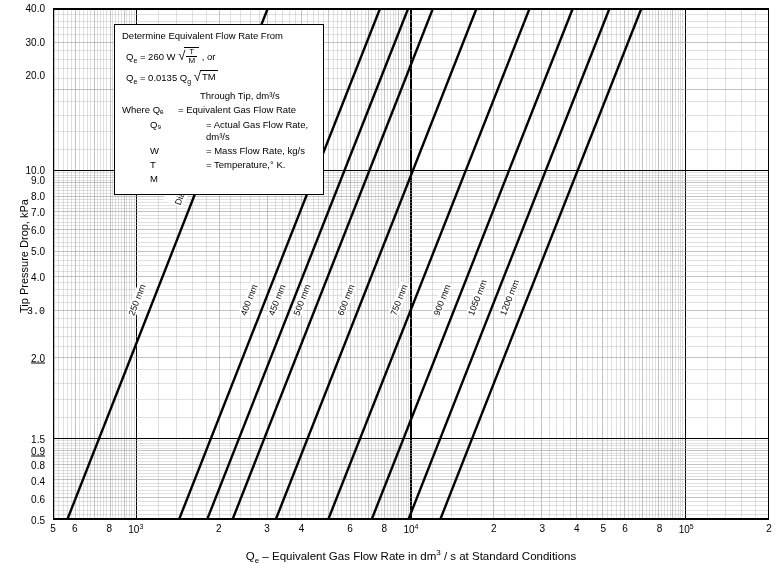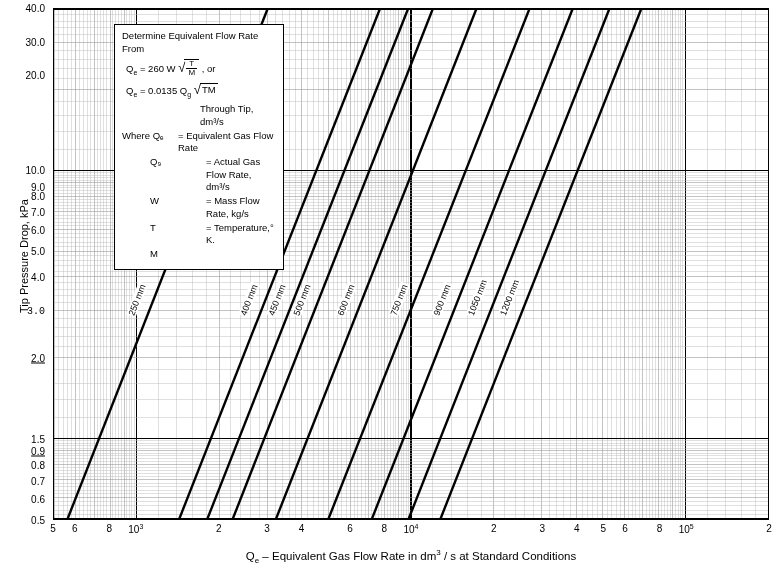--- a/index.html
+++ b/index.html
@@ -61,21 +61,21 @@
     text-align:center;
     white-space:nowrap;
   }
   #xlabel sub{font-size:8px;}
   #xlabel sup{font-size:8px;vertical-align:super;}
 
   
   #notebox{
     position:absolute;
     left:60px; top:15px;
-    width:170px;
+    width:210px;
     background:#ffffff;
     border:1px solid #000;
     padding:5px 7px 7px 7px;
     box-sizing:border-box;
     font-size:9.5px;
     line-height:1.32;
     color:#000;
   }
   #notebox .title{font-size:9.5px;margin-bottom:5px;}
   #notebox .eq{margin:4px 0 4px 4px;white-space:nowrap;}
@@ -130,32 +130,32 @@
 
 <div id="root">
 
   <div id="ylabel">Tip Pressure Drop, kPa</div>
 
   <div id="yticks">
       <div class="ytick" style="top: 0px; padding-right: 4px;">40.0</div>
       <div class="ytick" style="top: 33.613px; padding-right: 4px;">30.0</div>
       <div class="ytick" style="top: 67px; padding-right: 4px; margin-left: 23px;">20.0</div>
       <div class="ytick" style="top: 161.976px; padding-right: 4px;">10.0</div>
-      <div class="ytick" style="top: 179px; padding-right: 4px; text-align: right;">9.0</div>
+      <div class="ytick" style="top: 172px; padding-right: 4px; text-align: right;">9.0</div>
       <div class="ytick" style="top: 188.048px; padding-right: 4px;">8.0</div>
       <div class="ytick" style="top: 203.65px; padding-right: 4px;">7.0</div>
       <div class="ytick" style="top: 221.661px; padding-right: 4px;">6.0</div>
       <div class="ytick" style="top: 242.964px; padding-right: 4px;">5.0</div>
       <div class="ytick" style="top: 269.036px; padding-right: 4px;">4.0</div>
       <div class="ytick" style="top: 302.649px; padding-right: 4px; font-family: Liberation Mono, monospace;">3.0</div>
       <div class="ytick" style="top: 350.024px; padding-right: 4px; text-decoration: underline;">2.0</div>
       <div class="ytick" style="top: 431.012px; padding-right: 4px;">1.5</div>
       <div class="ytick" style="top: 443.322px; padding-right: 4px; text-decoration: underline;">0.9</div>
       <div class="ytick" style="top: 457.084px; padding-right: 4px; margin-left: 47px;">0.8</div>
-      <div class="ytick" style="top: 472.686px; padding-right: 4px;">0.7</div>
+      <div class="ytick" style="top: 472.686px; padding-right: 4px;">0.4</div>
       <div class="ytick" style="top: 490.697px; padding-right: 4px;">0.6</div>
       <div class="ytick" style="top: 512px; padding-right: 4px;">0.5</div>
     </div>
 
   <div id="plot">
     <svg id="gridlayer" viewBox="0 0 716 512" preserveAspectRatio="none">
         <line x1="0" y1="0" x2="0" y2="512" stroke="#9a9a9a" stroke-width="0.6" shape-rendering="crispEdges"></line>
         <line x1="21.788034234047604" y1="0" x2="21.788034234047604" y2="512" stroke="#9a9a9a" stroke-width="0.6" shape-rendering="crispEdges"></line>
         <line x1="40.209554696785354" y1="0" x2="40.209554696785354" y2="512" stroke="#9a9a9a" stroke-width="0.6" shape-rendering="crispEdges"></line>
         <line x1="56.16700155596899" y1="0" x2="56.16700155596899" y2="512" stroke="#9a9a9a" stroke-width="0.6" shape-rendering="crispEdges"></line>

